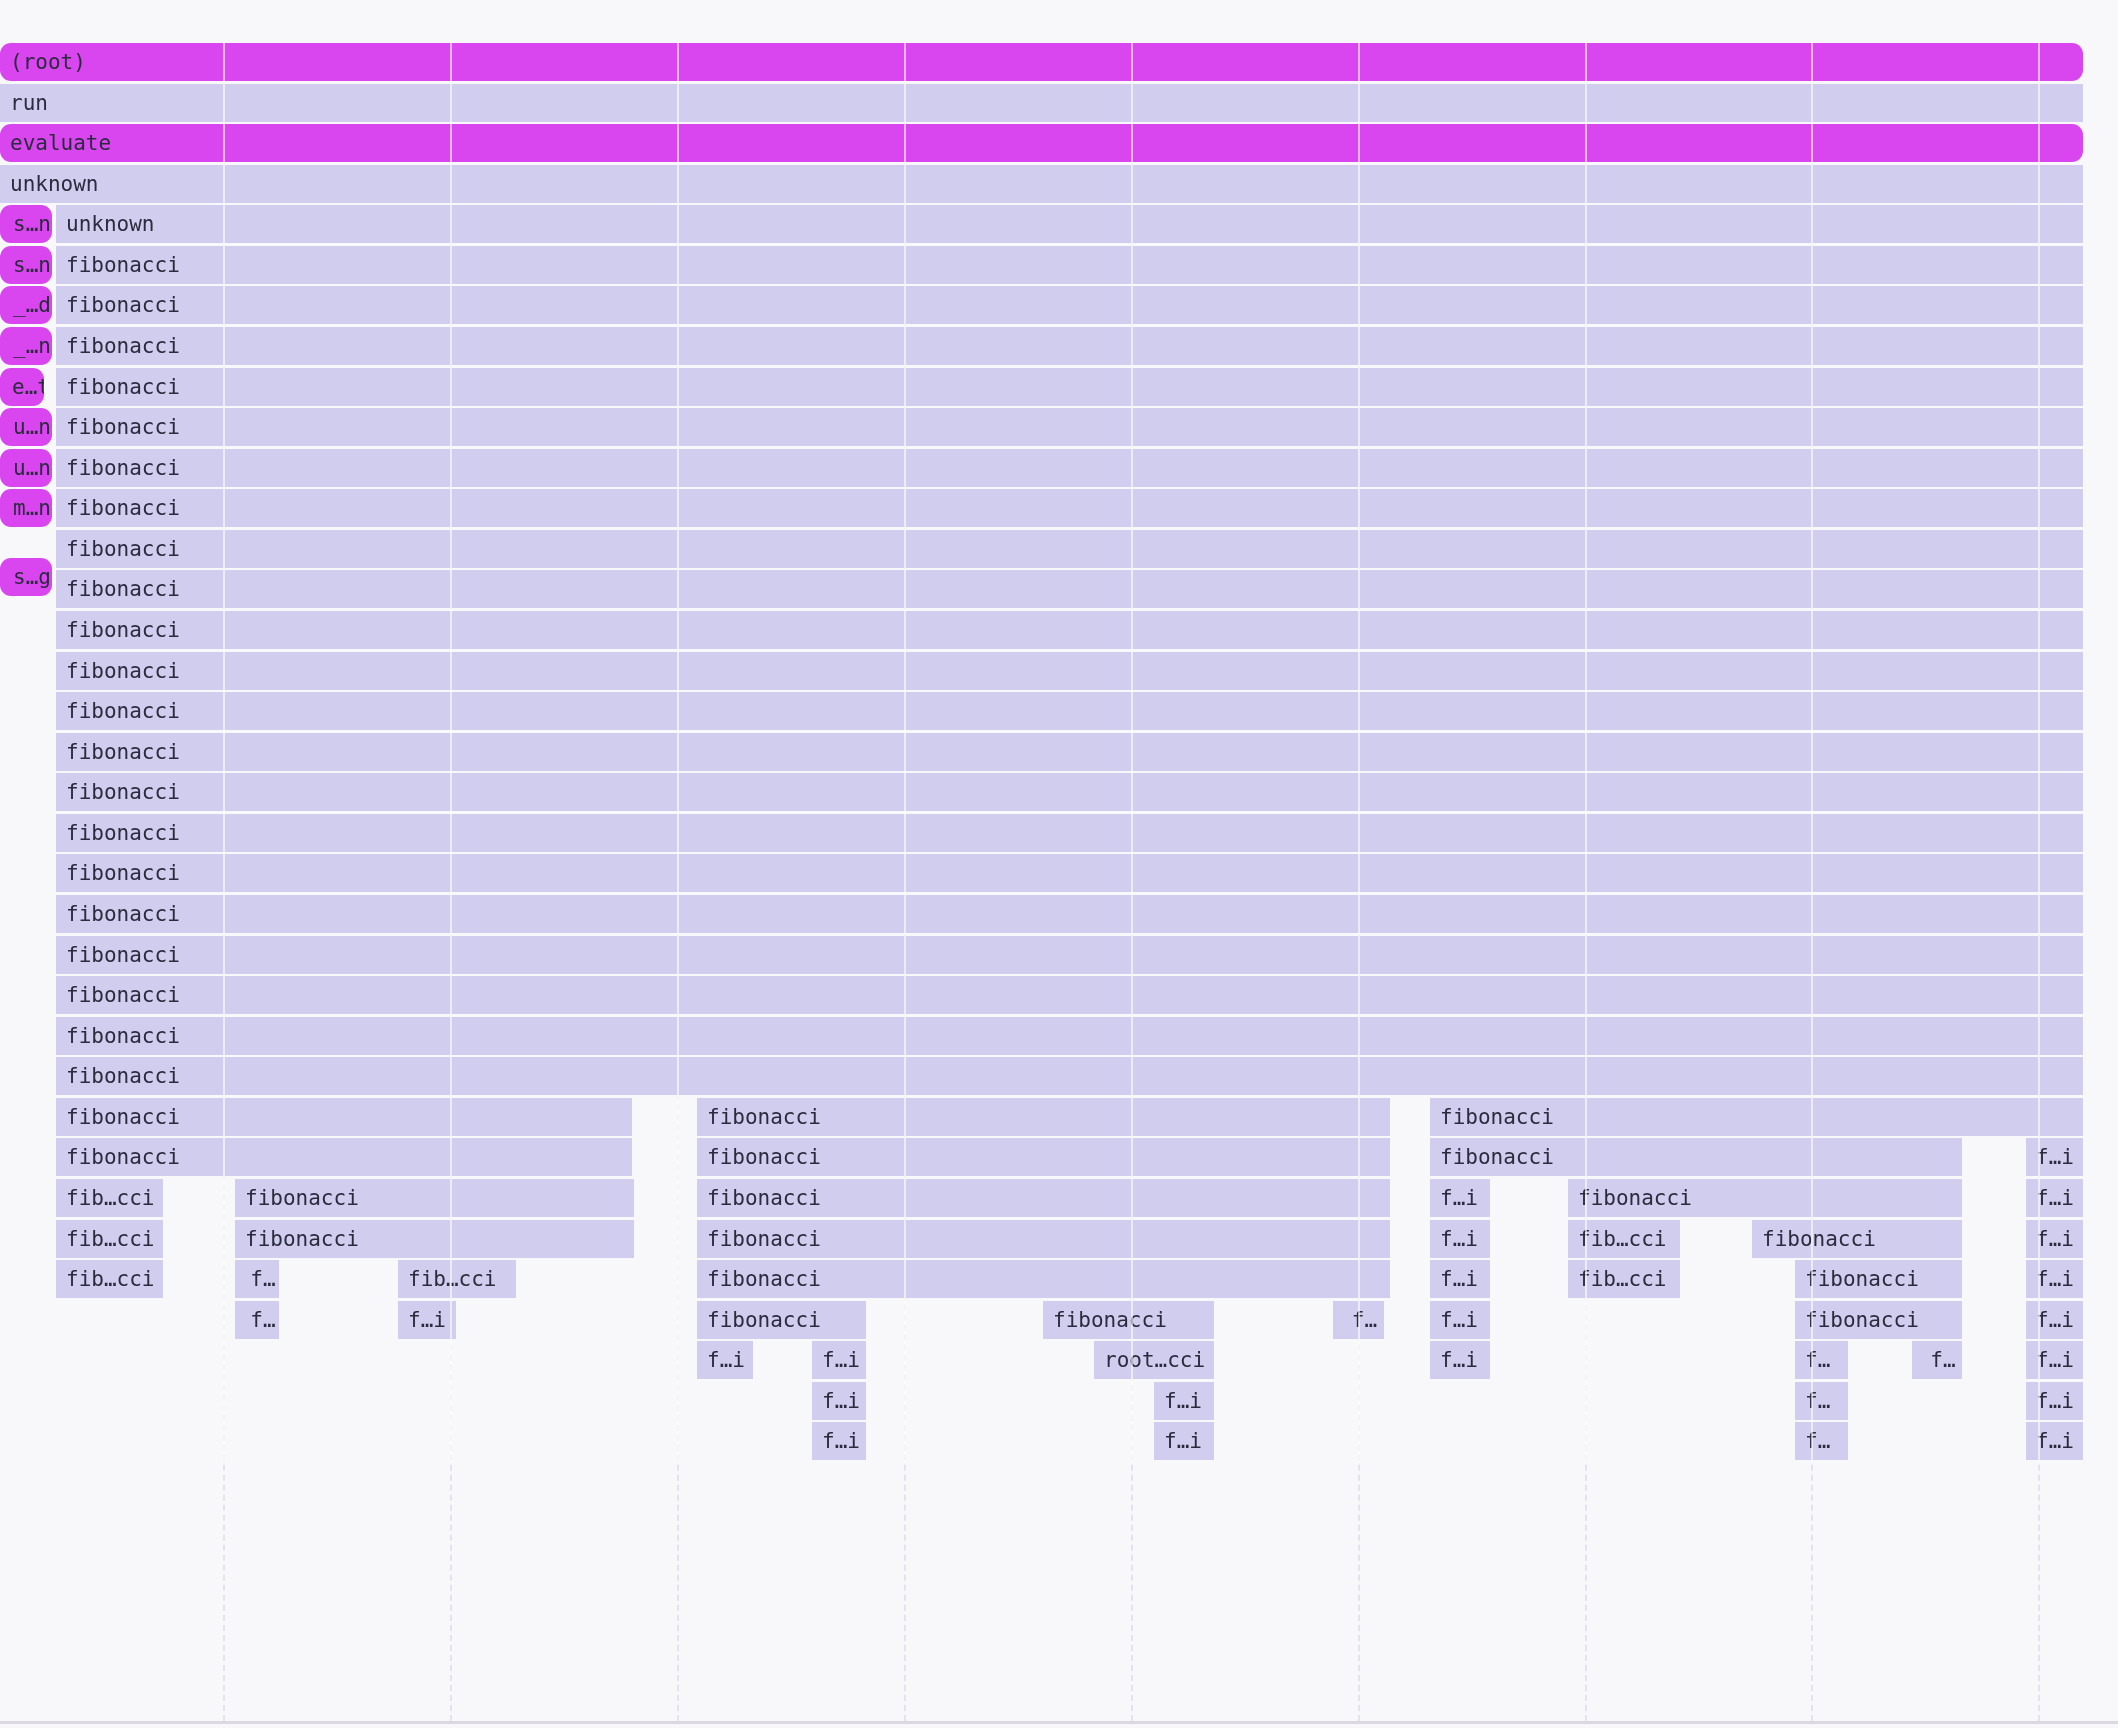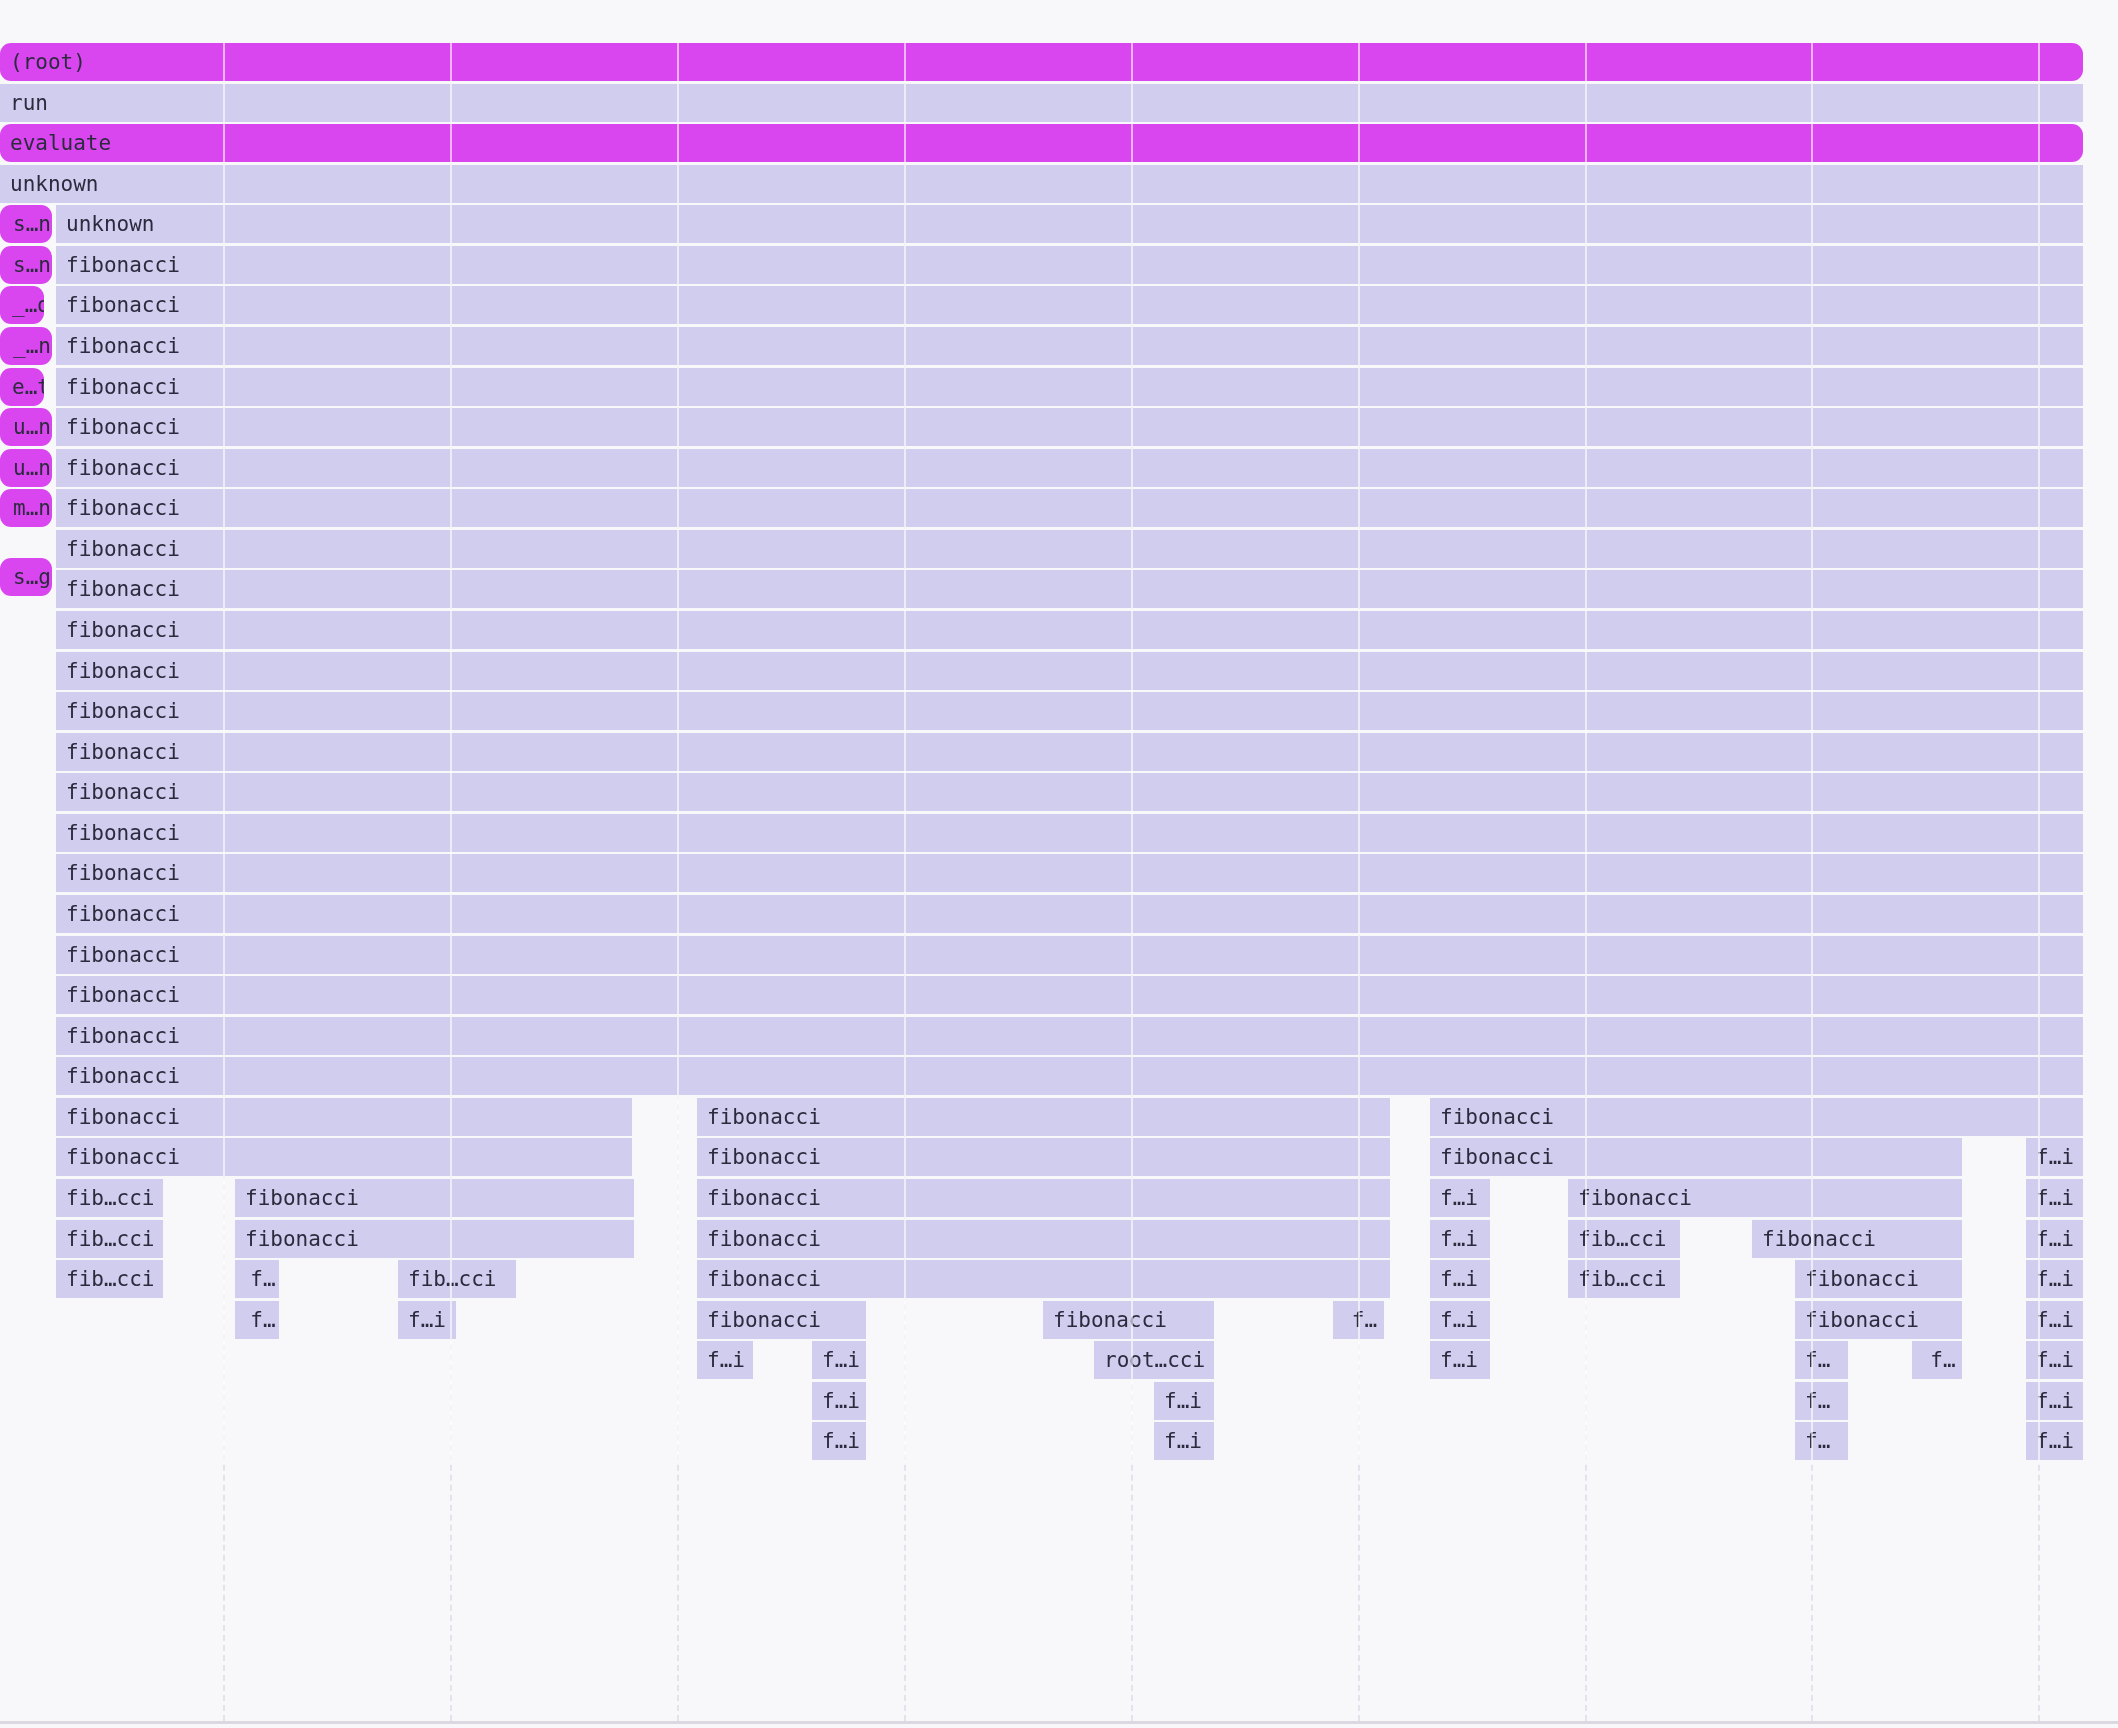--- a/index.html
+++ b/index.html
@@ -70,21 +70,21 @@
     </div>
   <div id="rows">
       <div class="seg pink" style="left: 0px; top: 43px; width: 2083px; height: 38px;">(root)</div>
       <div class="seg lav" style="left: 0px; top: 84px; width: 2083px; height: 38px;">run</div>
       <div class="seg pink" style="left: 0px; top: 124px; width: 2083px; height: 38px;">evaluate</div>
       <div class="seg lav" style="left: 0px; top: 165px; width: 2083px; height: 38px;">unknown</div>
       <div class="seg pink mini" style="left: 0px; top: 205px; width: 52px; height: 38px;">s…n</div>
       <div class="seg lav" style="left: 56px; top: 205px; width: 2027px; height: 38px;">unknown</div>
       <div class="seg pink mini" style="left: 0px; top: 246px; width: 52px; height: 38px;">s…n</div>
       <div class="seg lav" style="left: 56px; top: 246px; width: 2027px; height: 38px;">fibonacci</div>
-      <div class="seg pink mini" style="left: 0px; top: 286px; width: 44px; height: 38px;">_…d</div>
+      <div class="seg pink mini" style="left: 0px; top: 286px; width: 52px; height: 38px;">_…d</div>
       <div class="seg lav" style="left: 56px; top: 286px; width: 2027px; height: 38px;">fibonacci</div>
       <div class="seg pink mini" style="left: 0px; top: 327px; width: 52px; height: 38px;">_…n</div>
       <div class="seg lav" style="left: 56px; top: 327px; width: 2027px; height: 38px;">fibonacci</div>
       <div class="seg pink mini" style="left: 0px; top: 368px; width: 44px; height: 38px;">e…t</div>
       <div class="seg lav" style="left: 56px; top: 368px; width: 2027px; height: 38px;">fibonacci</div>
       <div class="seg pink mini" style="left: 0px; top: 408px; width: 52px; height: 38px;">u…n</div>
       <div class="seg lav" style="left: 56px; top: 408px; width: 2027px; height: 38px;">fibonacci</div>
       <div class="seg pink mini" style="left: 0px; top: 449px; width: 52px; height: 38px;">u…n</div>
       <div class="seg lav" style="left: 56px; top: 449px; width: 2027px; height: 38px;">fibonacci</div>
       <div class="seg pink mini" style="left: 0px; top: 489px; width: 52px; height: 38px;">m…n</div>

